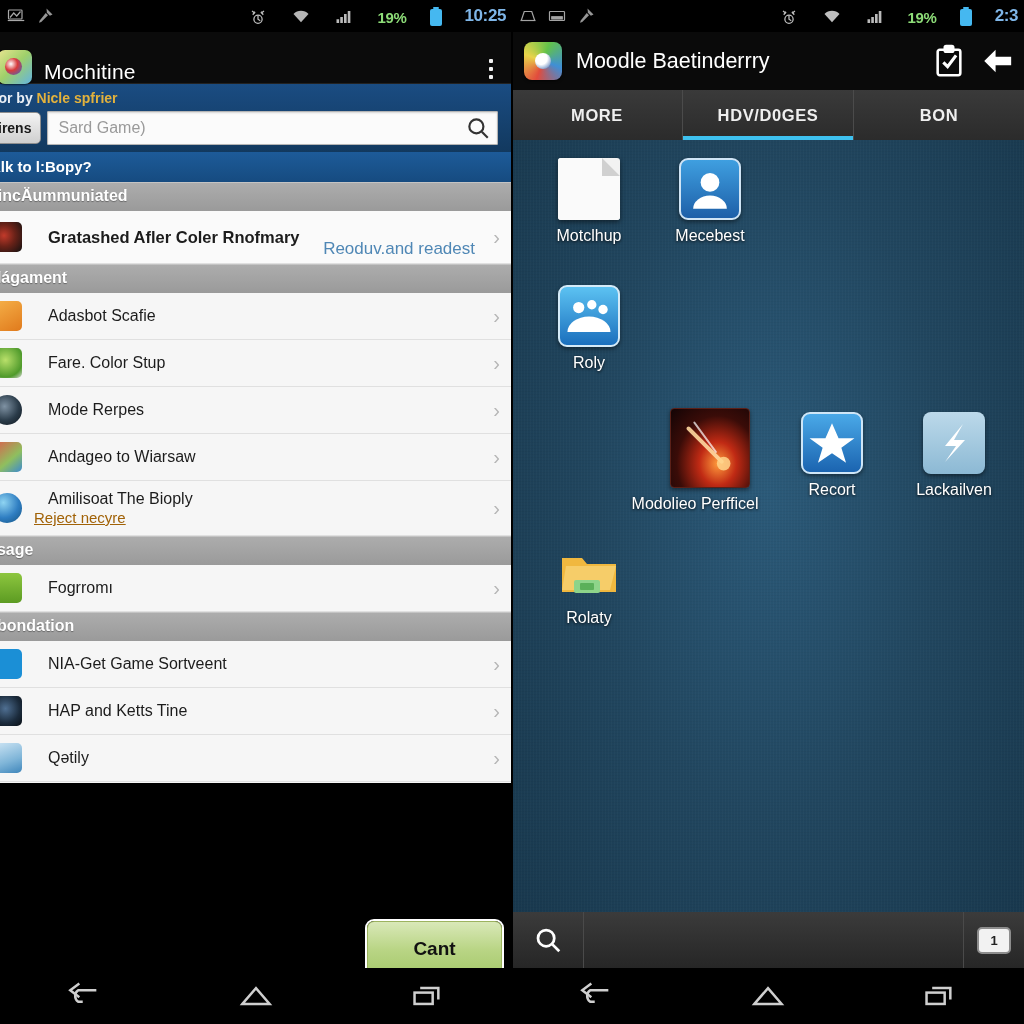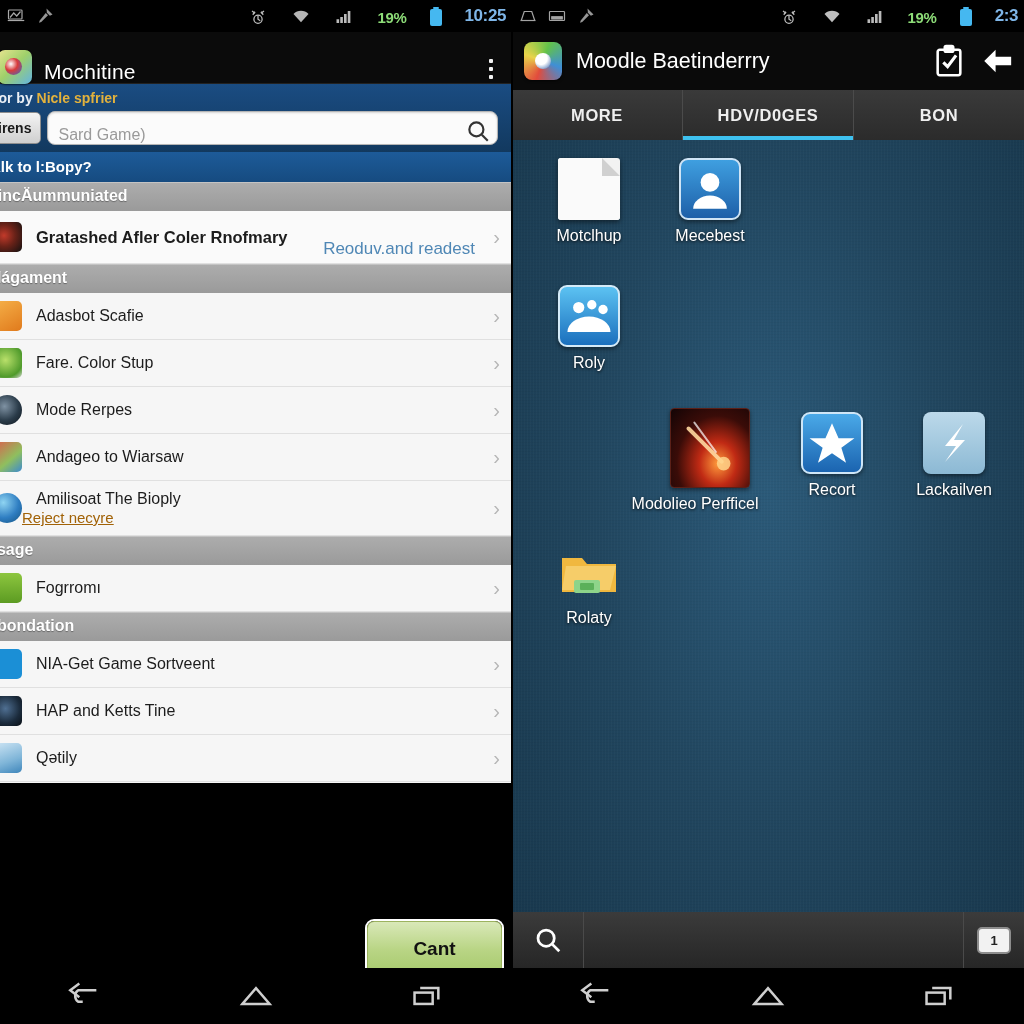--- a/index.html
+++ b/index.html
@@ -48,21 +48,21 @@
   .l-byline { font-size:14px; font-weight:bold; color:#e9eef4; padding:2px 0 5px 0;
     margin-left:-14px; white-space:nowrap; }
   .l-byline b { color:#e3b23c; }
   .l-searchrow { display:flex; align-items:center; gap:6px; margin-left:-26px;
     padding-right:14px; }
   .l-leftbtn { background:linear-gradient(180deg,#f4f4f4,#cfcfcf);
     border:1px solid #8e8e8e; border-radius:5px; height:32px; padding:0 9px;
     display:flex; align-items:center; color:#1a1a1a; font-size:14px; font-weight:bold;
     white-space:nowrap; }
   .l-searchbox { flex:1; height:34px; background:#fbfbfb; border:1px solid #b4b4b4;
-    border-radius:8px; display:flex; align-items:flex-end; padding:0 6px 0 10px;
+    border-radius:1px; display:flex; align-items:center; padding:0 6px 0 10px;
     box-shadow:inset 0 1px 2px rgba(0,0,0,.15); }
   .l-searchbox input { flex:1; border:0; outline:0; background:transparent;
     font-size:16px; color:#333; font-family:"Liberation Sans", sans-serif; }
   .l-searchbox input::placeholder { color:#9a9a9a; }
   .l-search-ico { width:26px; height:26px; flex:0 0 auto; }
   .l-search-ico svg { width:100%; height:100%; }
 
   .l-bluebar { background:linear-gradient(180deg,#1d5b99 0%,#164b80 100%);
     color:#fff; font-size:15px; font-weight:bold; padding:6px 0 7px 0;
     margin-left:-10px; white-space:nowrap; }
@@ -72,21 +72,21 @@
   .sec-hdr { background:linear-gradient(180deg,#adadad 0%,#9a9a9a 100%);
     color:#fff; font-size:16px; font-weight:bold; padding:5px 0 6px 0;
     margin-left:-12px; white-space:nowrap;
     text-shadow:0 1px 1px rgba(0,0,0,.35);
     box-shadow:inset 0 1px 0 rgba(255,255,255,.28); }
   .row { display:flex; align-items:center; background:#f6f6f6; padding:0 12px 0 0;
      border-bottom:1px solid #e0e0e0; min-height:47px; position:relative; }
   .row.featured { min-height:53px; background:#fafafa; }
   .row .r-ico { width:30px; height:30px; flex:0 0 auto; margin-left:-8px;
     border-radius:5px; position:relative; overflow:hidden; }
-  .row .r-txt { flex:1; margin-left:0; min-width:0; }
+  .row .r-txt { flex:1; margin-left:12px; min-width:0; }
   .row .r-title { font-size:16px; color:#1c1c1c; white-space:nowrap;
     overflow:hidden; text-overflow:ellipsis; }
   .row.featured .r-title { font-weight:bold; font-size:16.5px; }
   .row .r-sub { font-size:15px; color:#a16207; margin-top:1px; white-space:nowrap;text-decoration:underline; }
   .row .r-meta { font-size:17px; color:#4f87b5; white-space:nowrap;
     position:absolute; right:37px; bottom:4px; }
   .chev { flex:0 0 auto; margin-left:8px; color:#b6b6b6; font-size:20px;
     line-height:1; font-weight:300; }
 
   .greenbtn { position:absolute; right:10px; bottom:48px;

